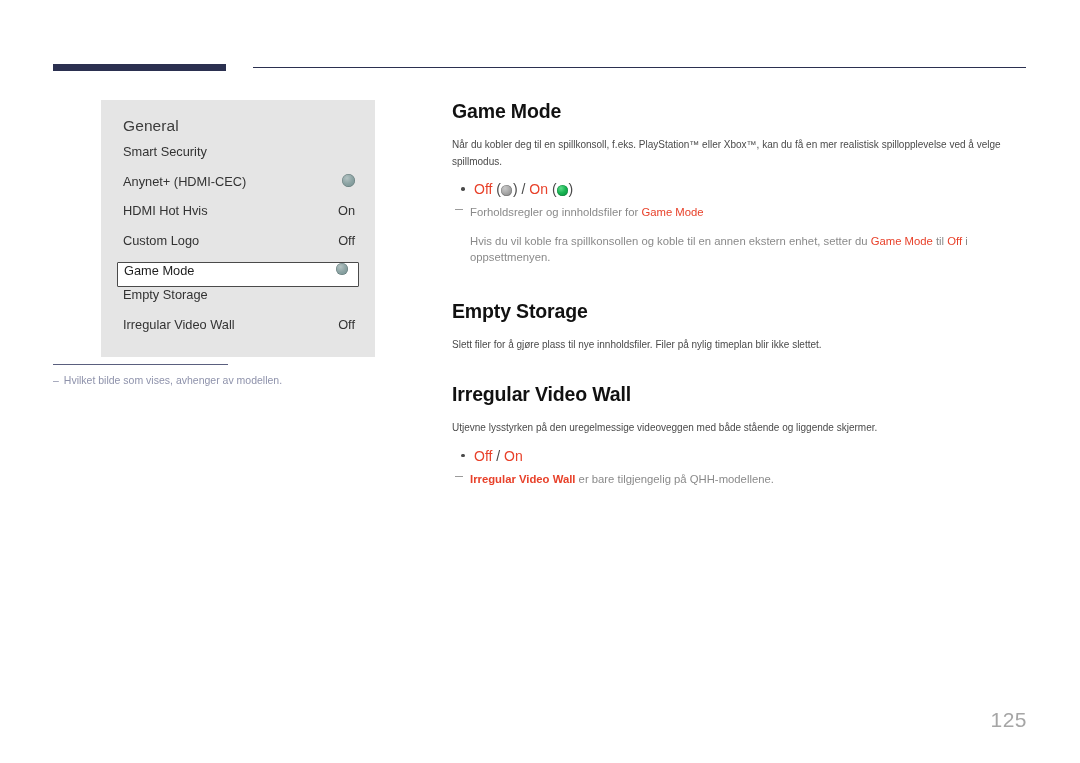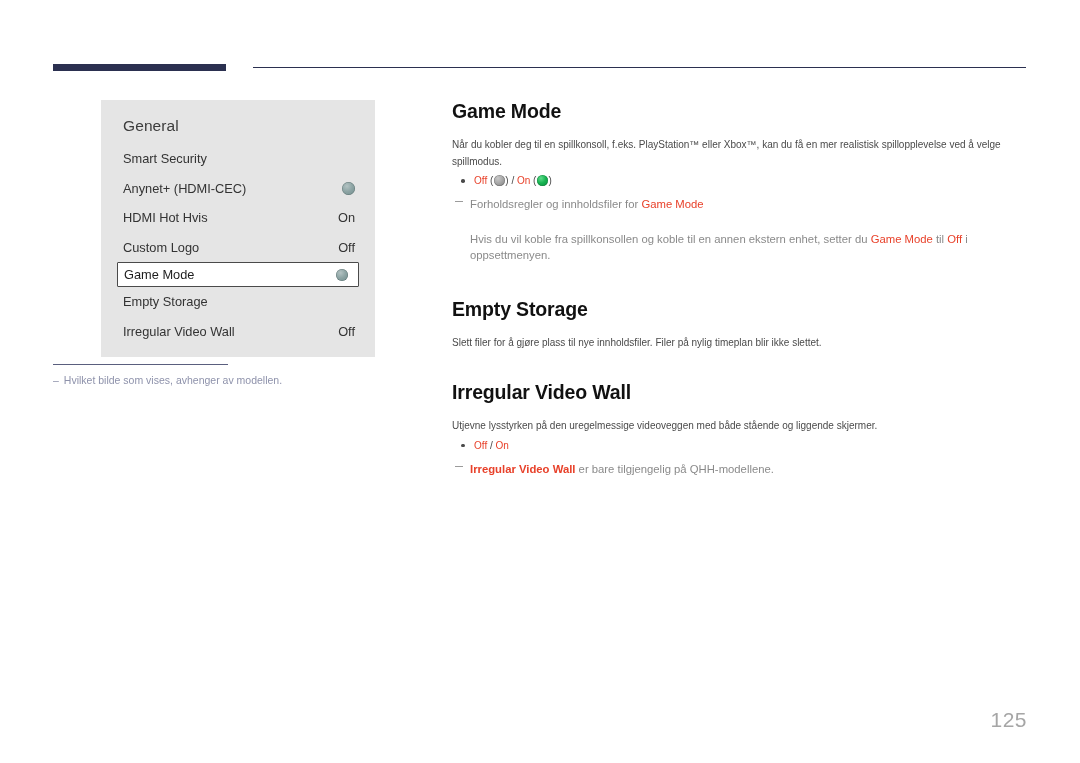--- a/index.html
+++ b/index.html
@@ -63,21 +63,21 @@
   .osd-list {
     position: absolute;
     left: 0;
     top: 44px;
     right: 0;
   }
   .osd-row {
     position: relative;
     height: 29.5px;
     display: flex;
-    align-items: center;
+    align-items: flex-start;
     padding: 0 20px 0 22px;
     box-sizing: border-box;
   }
   .osd-row .label {
     font-size: 12.8px;
     color: #333333;
     flex: 1 1 auto;
     white-space: nowrap;
   }
   .osd-row .value {
@@ -141,24 +141,24 @@
     color: #111111;
     letter-spacing: -0.15px;
   }
   p.body-text {
     margin: 14px 0 0 0;
     font-size: 10px;
     line-height: 16.5px;
     color: #4a4a4a;
   }
   .bullet-line {
-    margin: 3px 0 0 0;
+    margin: 11px 0 0 0;
     padding-left: 22px;
     position: relative;
-    font-size: 10px;
+    font-size: 14px;
     line-height: 16px;
     color: #4a4a4a;
   }
   .bullet-line::before {
     content: "";
     position: absolute;
     left: 9px;
     top: 6px;
     width: 3.5px;
     height: 3.5px;
@@ -198,21 +198,21 @@
     content: "";
     position: absolute;
     left: 3px;
     top: 5px;
     width: 8px;
     height: 1px;
     background: #9b9b9b;
   }
   .note .sub {
     display: block;
-    margin-top: 18px;
+    margin-top: 12px;
   }
   .note .red { color: #e8412a; }
   .note b { font-weight: bold; }
 
   .spacer-lg { height: 34px; }
   .spacer-md { height: 30px; }
 
   
   .page-num {
     position: absolute;

